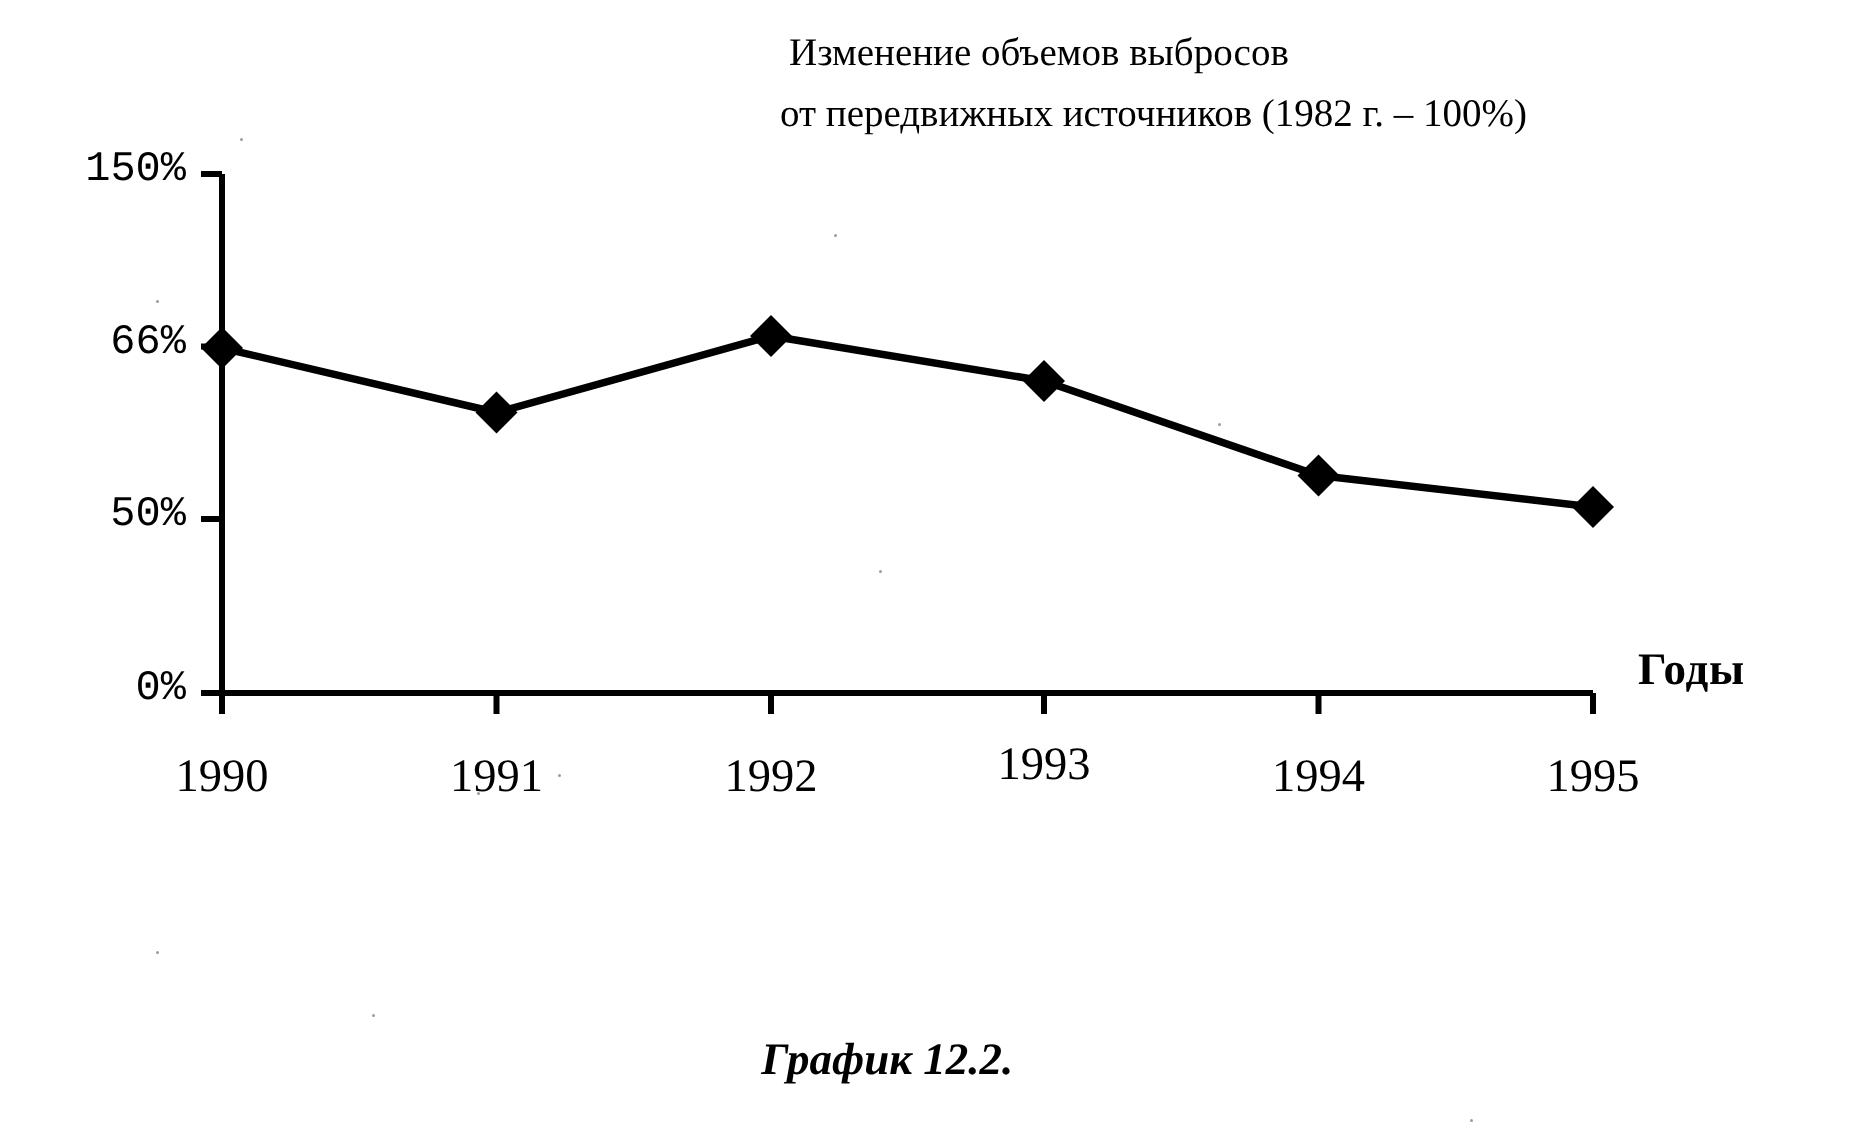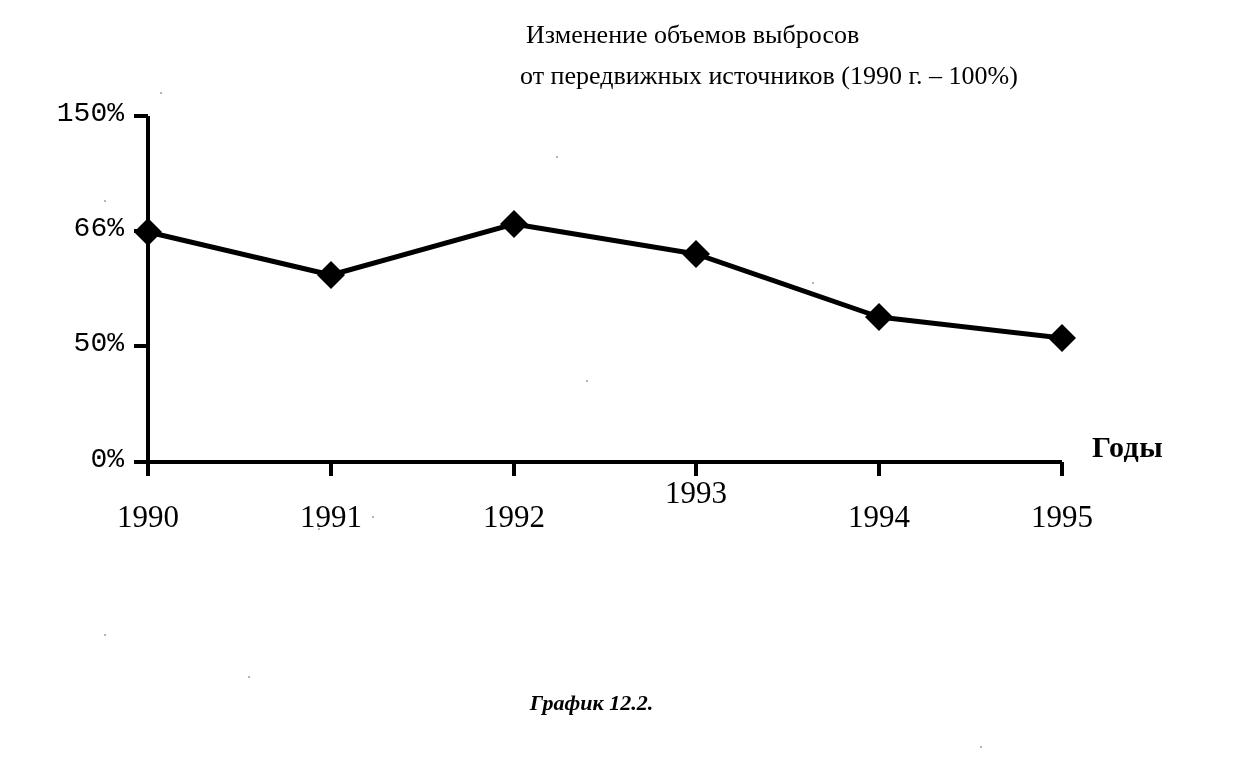--- a/index.html
+++ b/index.html
@@ -71,21 +71,21 @@
   }
   .caption {
     position: absolute;
     left: 0;
     top: 690px;
     width: 1243px;
     text-align: center;
     font-family: "Liberation Serif", serif;
     font-style: italic;
     font-weight: bold;
-    font-size: 22px;
+    font-size: 30px;
   }
   .caption span {
     display: inline-block;
     margin-left: -60px;
   }
   svg.plot {
     position: absolute;
     left: 0;
     top: 0;
     width: 1243px;
@@ -99,21 +99,21 @@
     border-radius: 50%;
   }
 </style>
 </head>
 <body>
 
 <div id="figure">
 
   <div class="title-block">
     <span class="title-line1">Изменение объемов выбросов</span>
-    <span class="title-line2">от передвижных источников (1990 г. – 100%)</span>
+    <span class="title-line2">от передвижных источников (1982 г. – 100%)</span>
   </div>
 
   <svg class="plot" viewBox="0 0 1243 764">
 
     <line x1="148" y1="116" x2="148" y2="462" stroke="#000000" stroke-width="4"></line>
 
     <line x1="148" y1="462" x2="1062" y2="462" stroke="#000000" stroke-width="4"></line>
 
     <line x1="134" y1="116" x2="148" y2="116" stroke="#000000" stroke-width="4"></line>
     <line x1="134" y1="231" x2="148" y2="231" stroke="#000000" stroke-width="4"></line>
@@ -140,21 +140,21 @@
   </svg>
 
   <div class="ytick" style="left:4px; top:98px;">150%</div>
   <div class="ytick" style="left:4px; top:213px;">66%</div>
   <div class="ytick" style="left:4px; top:328px;">50%</div>
   <div class="ytick" style="left:4px; top:444px;">0%</div>
 
   <div class="xtick" style="left:83px;  top:488px;">1990</div>
   <div class="xtick" style="left:266px; top:488px;">1991</div>
   <div class="xtick" style="left:449px; top:488px;">1992</div>
-  <div class="xtick" style="left:631px; top:464px;">1993</div>
+  <div class="xtick" style="left:631px; top:480px;">1993</div>
   <div class="xtick" style="left:814px; top:488px;">1994</div>
   <div class="xtick" style="left:997px; top:488px;">1995</div>
 
   <div class="axis-label-years">Годы</div>
 
   <div class="caption">
     <span>График 12.2.</span>
   </div>
 
   <div class="speck" style="left:160px; top:92px;"></div>

